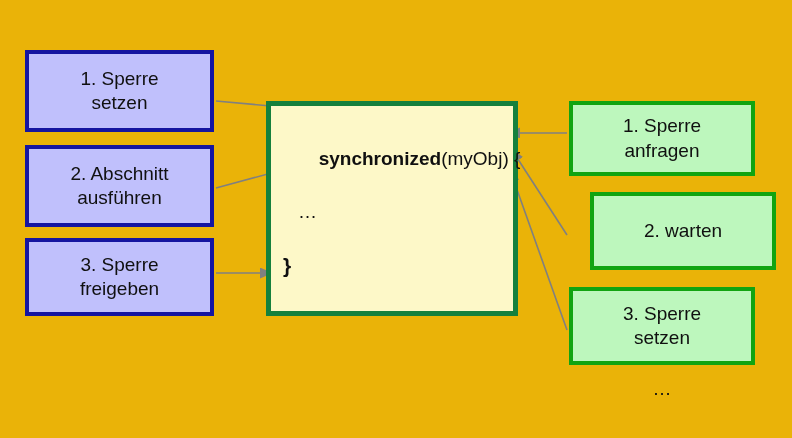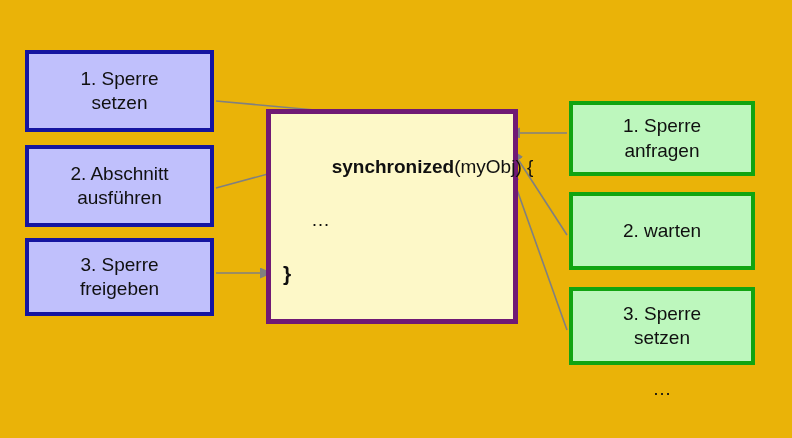--- a/index.html
+++ b/index.html
@@ -33,26 +33,25 @@
   }
   .box-green {
     background: #bdf7bd;
     border: 4px solid #11a411;
     font-size: 19px;
   }
   .code-panel {
     position: absolute;
     box-sizing: border-box;
     background: #fdf8c8;
-    border: 5px solid #701a75;
-    padding: 14px 0 0 29px;
+    border: 5px solid #15803d;
+    padding: 14px 0 0 16px;
     font-size: 19px;
     color: #101010;
     line-height: 1.38;
-    margin-top: 8px;
   }
   .code-line {
     white-space: pre;
   }
   .code-kw {
     font-weight: bold;
   }
   .code-indent {
     padding-left: 11px;
   }
@@ -124,21 +123,21 @@
     </div>
     <div class="code-line code-indent">…</div>
     <div class="code-close">}</div>
   </div>
 
   <div class="box box-green" style="left:569px; top:101px; width:186px; height:75px;">
     <span>1. Sperre
 anfragen</span>
   </div>
 
-  <div class="box box-green" style="left:569px; top:192px; width:186px; height:78px;">
+  <div class="box box-green" style="left:590px; top:192px; width:186px; height:78px;">
     <span>2. warten</span>
   </div>
 
   <div class="box box-green" style="left:569px; top:287px; width:186px; height:78px;">
     <span>3. Sperre
 setzen</span>
   </div>
 
   <div class="ellipsis-note" style="left:569px; top:378px; width:186px;">…</div>
 

